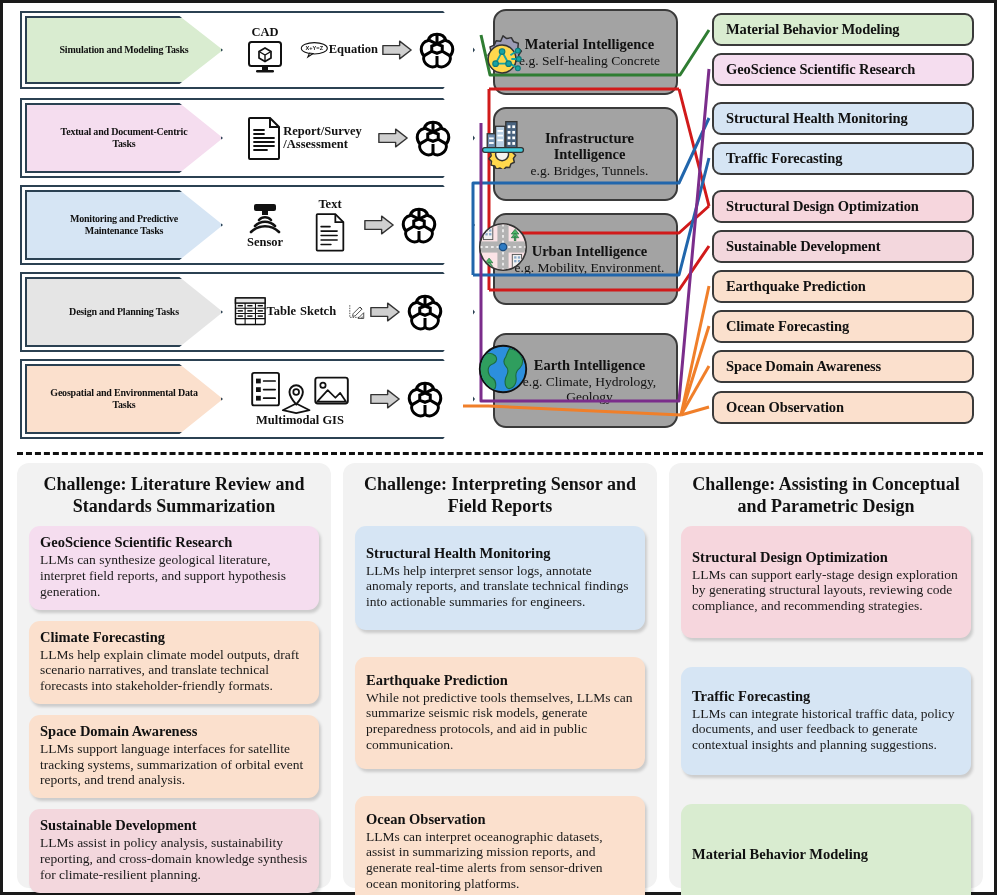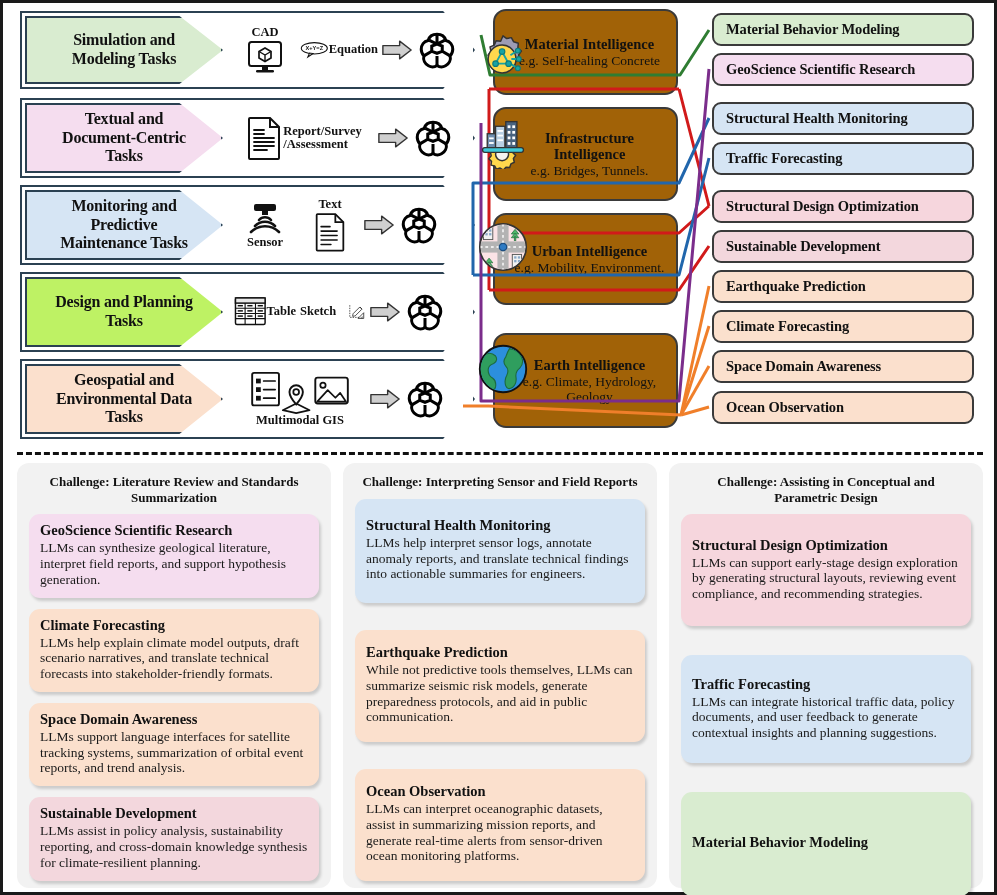--- a/index.html
+++ b/index.html
@@ -43,21 +43,21 @@
     width: 198px; height: calc(100% - 10px);
     border: 2.5px solid #2b4152;
     clip-path: polygon(0 0, 78% 0, 100% 50%, 78% 100%, 0 100%);
     display: flex; align-items: center; justify-content: center;
   }
   .lane-tag span {
     display: block;
     width: 150px;
     text-align: center;
     font-weight: bold;
-    font-size: 16px;
+    font-size: 10px;
     line-height: 1.18;
     color: #111;
     letter-spacing: -0.2px;
   }
   .lane-body {
     position: absolute;
     left: 208px; top: 0;
     width: 250px; height: 100%;
     display: flex; align-items: center; justify-content: flex-start;
     gap: 4px;
@@ -81,21 +81,21 @@
     width: 30px; height: 22px;
     flex: 0 0 auto;
   }
   .gpt-logo { width: 42px; height: 42px; flex: 0 0 auto; }
 
   
   .intel-card {
     position: absolute;
     left: 490px;
     width: 185px;
-    background: #a16207;
+    background: #a3a3a3;
     border: 2.2px solid #3a3a3a;
     border-radius: 13px;
     display: flex; align-items: center; justify-content: center;
     padding: 4px 6px 4px 14px;
     text-align: center;
   }
   .intel-title { font-weight: bold; font-size: 14.5px; color: #111; line-height: 1.12; }
   .intel-sub { font-size: 13.5px; color: #111; line-height: 1.12; }
   .intel-icon {
     position: absolute;
@@ -145,21 +145,21 @@
   .challenge-col {
     flex: 1 1 0;
     background: #f2f2f2;
     border-radius: 12px;
     padding: 11px 12px 10px 12px;
     display: flex; flex-direction: column;
   }
   .challenge-title {
     text-align: center;
     font-weight: bold;
-    font-size: 13px;
+    font-size: 18px;
     line-height: 1.2;
     color: #111;
     margin-bottom: 9px;
     padding: 0 4px;
   }
   .challenge-items { display: flex; flex-direction: column; gap: 11px; flex: 1 1 auto; }
   .challenge-card {
     border-radius: 11px;
     padding: 8px 11px 10px 11px;
     box-shadow: 2px 3px 3px rgba(0,0,0,0.16);
@@ -277,21 +277,21 @@
           <g fill="none" stroke="#000" stroke-width="4.6">
             <path d="M32 8c-7 0-12 4-13.5 9.5C12 19 8 24.5 8 31c0 4 1.5 7.5 4 10-1.5 6 1.5 12 7 15 4.5 2.5 9.5 2 13-0.5 3.5 2.5 8.5 3 13 0.5 5.5-3 8.5-9 7-15 2.5-2.5 4-6 4-10 0-6.5-4-12-10.5-13.5C44 12 39 8 32 8z"></path>
             <path d="M32 8v15M20.5 17.5L32 23M43.5 17.5L32 23M12 41l12-7M52 41l-12-7M32 56V41M24 34v-8l8-3 8 3v8l-8 3z"></path>
           </g>
         </svg>
       </div>
     </div>
 
     <div class="lane" style="top:269px;height:80px;">
       <div class="lane-outer"></div>
-      <div class="lane-tag" style="background:#bef264;">
+      <div class="lane-tag" style="background:#e5e5e5;">
         <span>Design and Planning Tasks</span>
       </div>
       <div class="lane-body">
         <div class="modal-group" style="width:62px;flex-direction:row;gap:0;">
           <svg width="42" height="40" viewBox="0 0 44 42">
             <rect x="2" y="2" width="40" height="36" rx="2" fill="#fff" stroke="#111" stroke-width="2"></rect>
             <rect x="2" y="2" width="40" height="7" fill="#e8e8e8" stroke="#111" stroke-width="2"></rect>
             <g stroke="#111" stroke-width="1.5">
               <path d="M2 16h40M2 23h40M2 30h40M15 9v29M29 9v29"></path>
             </g>
@@ -580,21 +580,21 @@
           <div class="cc-body">LLMs can interpret oceanographic datasets, assist in summarizing mission reports, and generate real-time alerts from sensor-driven ocean monitoring platforms.</div>
         </div>
       </div>
     </div>
 
     <div class="challenge-col">
       <div class="challenge-title">Challenge: Assisting in Conceptual and Parametric Design</div>
       <div class="challenge-items">
         <div class="challenge-card" style="background:#f6d6dd;flex:0 0 auto;min-height:112px;">
           <div class="cc-head">Structural Design Optimization</div>
-          <div class="cc-body">LLMs can support early-stage design exploration by generating structural layouts, reviewing event compliance, and recommending strategies.</div>
+          <div class="cc-body">LLMs can support early-stage design exploration by generating structural layouts, reviewing code compliance, and recommending strategies.</div>
         </div>
         <div class="challenge-card" style="background:#d6e5f4;flex:0 0 auto;min-height:108px;margin-top:18px;">
           <div class="cc-head">Traffic Forecasting</div>
           <div class="cc-body">LLMs can integrate historical traffic data, policy documents, and user feedback to generate contextual insights and planning suggestions.</div>
         </div>
         <div class="challenge-card" style="background:#d9ecd0;flex:0 0 auto;min-height:104px;margin-top:18px;">
           <div class="cc-head">Material Behavior Modeling</div>
         </div>
       </div>
     </div>

